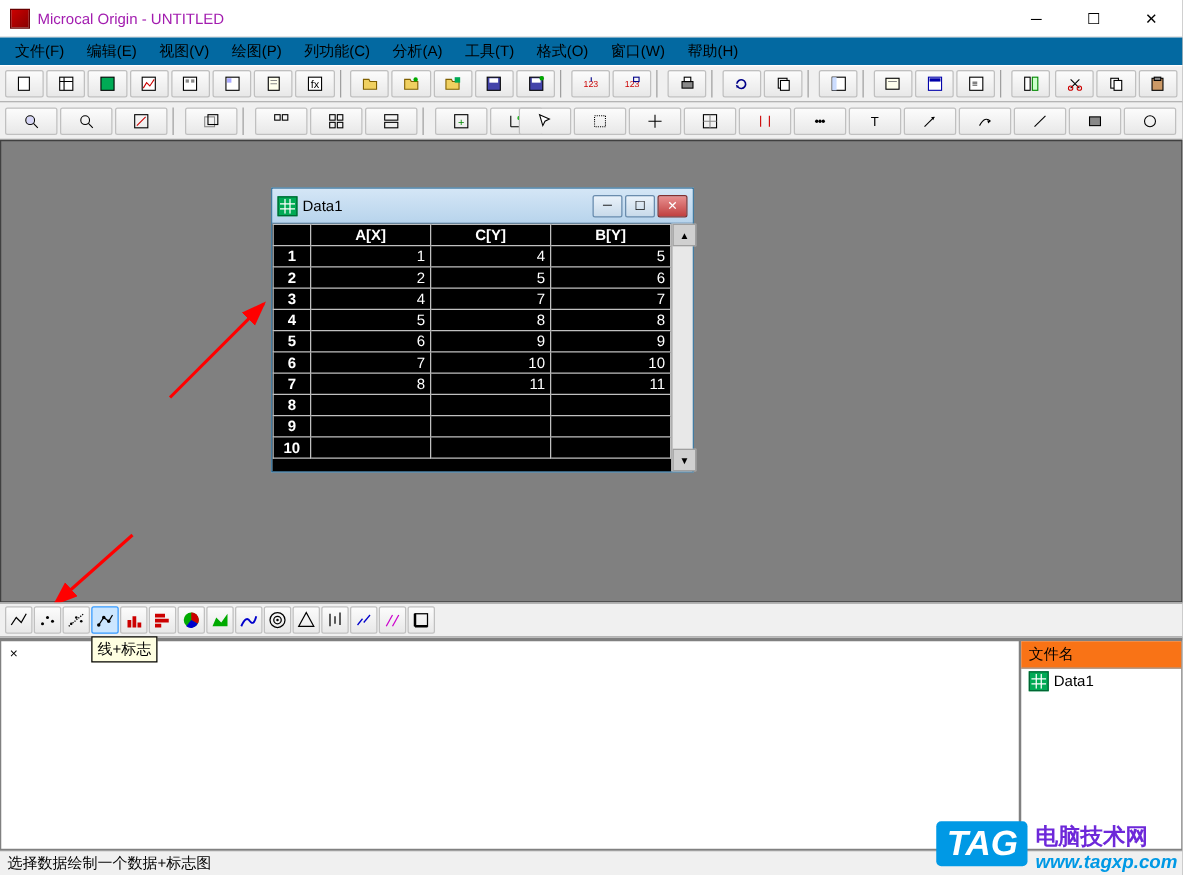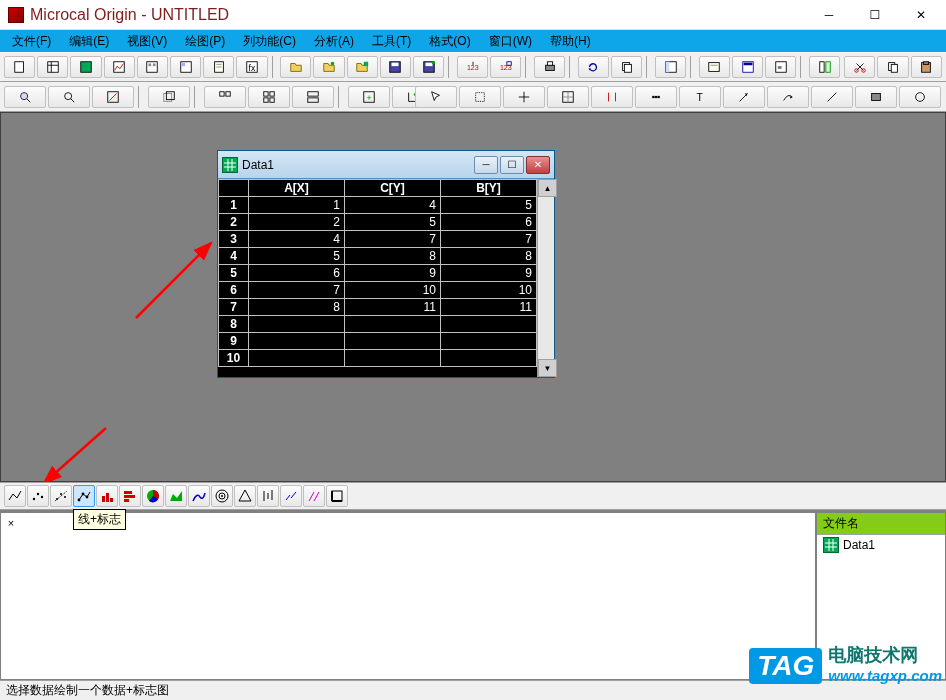--- a/index.html
+++ b/index.html
@@ -1,21 +1,21 @@
 <!DOCTYPE html>
 <html><head>
 <meta charset="utf-8">
 <style>
 * { margin:0; padding:0; box-sizing:border-box; font-family:"Microsoft YaHei","Segoe UI",Tahoma,sans-serif; }
 body { width:946px; height:700px; background:#fff; overflow:hidden; position:relative; font-size:12px; }
 .titlebar { height:30px; display:flex; align-items:center; padding:0 2px; background:#fff; border-bottom:1px solid #ddd; }
 .titlebar .app-icon { width:16px; height:16px; margin:0 6px; background:linear-gradient(135deg,#c00,#800); border:1px solid #600; }
-.titlebar .title { flex:1; font-size:16px; color:#7f1d1d; }
+.titlebar .title { flex:1; font-size:12px; color:#a21caf; }
 .titlebar .wbtn { width:46px; height:28px; display:flex; align-items:center; justify-content:center; color:#000; }
-.menubar { height:22px; display:flex; align-items:center; padding:0 4px; background:#0ea5e9; gap:2px; }
+.menubar { height:22px; display:flex; align-items:center; padding:0 4px; background:#0369a1; gap:2px; }
 .menubar .mitem { padding:1px 8px; font-size:12px; cursor:default; }
 .toolbar { height:30px; background:#f0f0f0; border-top:1px solid #fff; border-bottom:1px solid #a0a0a0; display:flex; align-items:center; padding:0 4px; gap:2px; position:relative;}
 .tbtn { width:42px; height:22px; border:1px solid #c0c0c0; background:linear-gradient(#fcfcfc,#e8e8e8); display:flex; align-items:center; justify-content:center; font-size:11px; border-radius:2px;}
 .tbtn svg{width:14px;height:14px;}
 .sep { width:6px; height:22px; border-left:1px solid #a0a0a0; margin:0 2px;}
 .toolbar2 { height:30px; background:#f0f0f0; border-bottom:1px solid #a0a0a0; display:flex; align-items:center; padding:0 4px; gap:2px; position:relative;}
 .workspace { position:relative; height:370px; background:#808080; border:1px solid #404040; }
 .childwin { position:absolute; left:216px; top:37px; width:338px; height:228px; background:#fff; border:1px solid #0f5a8c; }
 .childwin .ctitle { height:28px; background:linear-gradient(#d4e6f6,#b8d4ec); display:flex; align-items:center; padding:0 4px; border-bottom:1px solid #5a8cb8;}
 .childwin .cicon { width:16px; height:16px; margin-right:4px; display:flex; align-items:center; justify-content:center; background:#0a5; color:#fff; font-size:9px; border:1px solid #063;}
@@ -33,33 +33,33 @@
 .vscroll::before{content:"▲";position:absolute;top:0;left:0;width:17px;height:16px;background:#d0d0d0;border:1px solid #a0a0a0;font-size:8px;display:flex;align-items:center;justify-content:center;}
 .vscroll::after{content:"▼";position:absolute;bottom:0;left:0;width:17px;height:16px;background:#d0d0d0;border:1px solid #a0a0a0;font-size:8px;display:flex;align-items:center;justify-content:center;}
 .plotbar{height:28px;background:#f0f0f0;border-top:1px solid #a0a0a0;border-bottom:1px solid #a0a0a0;display:flex;align-items:center;padding:0 4px;gap:1px;}
 .pbtn{width:22px;height:22px;border:1px solid #c0c0c0;background:linear-gradient(#fcfcfc,#e8e8e8);display:flex;align-items:center;justify-content:center;border-radius:2px;}
 .pbtn svg{width:16px;height:16px;}
 .pbtn.active{border:1px solid #3399ff;background:#cce6ff;}
 .tooltip{position:absolute;left:72px;top:-4px;background:#ffffe1;border:1px solid #000;padding:1px 4px;font-size:12px;z-index:50;}
 .lower { height:170px; display:flex; border-top:2px solid #808080;}
 .projpane{flex:1;background:#fff;border:1px solid #808080;position:relative;}
 .filepane{width:130px;background:#fff;border:1px solid #808080;}
-.panehdr{background:#84cc16;border-bottom:1px solid #a0a0a0;padding:2px 6px;font-size:12px;}
+.panehdr{background:#f97316;border-bottom:1px solid #a0a0a0;padding:2px 6px;font-size:12px;}
 .fileitem{padding:2px 6px;display:flex;align-items:center;gap:4px;}
 .ficon{width:16px;height:16px;background:#0a5;border:1px solid #063;display:flex;align-items:center;justify-content:center;}
 .xclose{width:14px;height:14px;position:absolute;left:3px;top:3px;font-size:11px;display:flex;align-items:center;justify-content:center;cursor:pointer;}
 .foldericon{width:14px;height:12px;background:#f0d060;border:1px solid #b09020;display:inline-block;margin-right:4px;border-radius:0 2px 2px 2px;position:relative;}
 .foldericon::before{content:"";position:absolute;top:-3px;left:0;width:6px;height:3px;background:#f0d060;border:1px solid #b09020;border-bottom:none;border-radius:2px 2px 0 0;}
 .statusbar{height:20px;background:#f0f0f0;border-top:1px solid #a0a0a0;padding:2px 6px;font-size:12px;display:flex;align-items:center;}
 .arrow{position:absolute;pointer-events:none;}
 .arrow svg{overflow:visible;}
-.taglogo{position:absolute;right:4px;bottom:16px;display:flex;align-items:flex-end;gap:6px;pointer-events:none;}
+.taglogo{position:absolute;right:4px;bottom:2px;display:flex;align-items:flex-start;gap:6px;pointer-events:none;}
 .taglogo .tagbox{background:#0099e5;color:#fff;font-weight:bold;font-size:28px;padding:2px 8px;border-radius:4px;font-style:italic;}
 .taglogo .tagtext{display:flex;flex-direction:column;align-items:flex-start;}
-.taglogo .tcn{color:#0f766e;font-weight:bold;font-size:18px;}
+.taglogo .tcn{color:#6d28d9;font-weight:bold;font-size:18px;}
 .taglogo .turl{color:#0099e5;font-weight:bold;font-style:italic;font-size:15px;}
 .tgroup2{position:absolute;left:415px;display:flex;gap:2px;}
 </style>
 </head>
 <body>
 
 <div class="titlebar">
   <div class="app-icon"></div>
   <div class="title">Microcal Origin - UNTITLED</div>
   <div class="wbtn">─</div>

